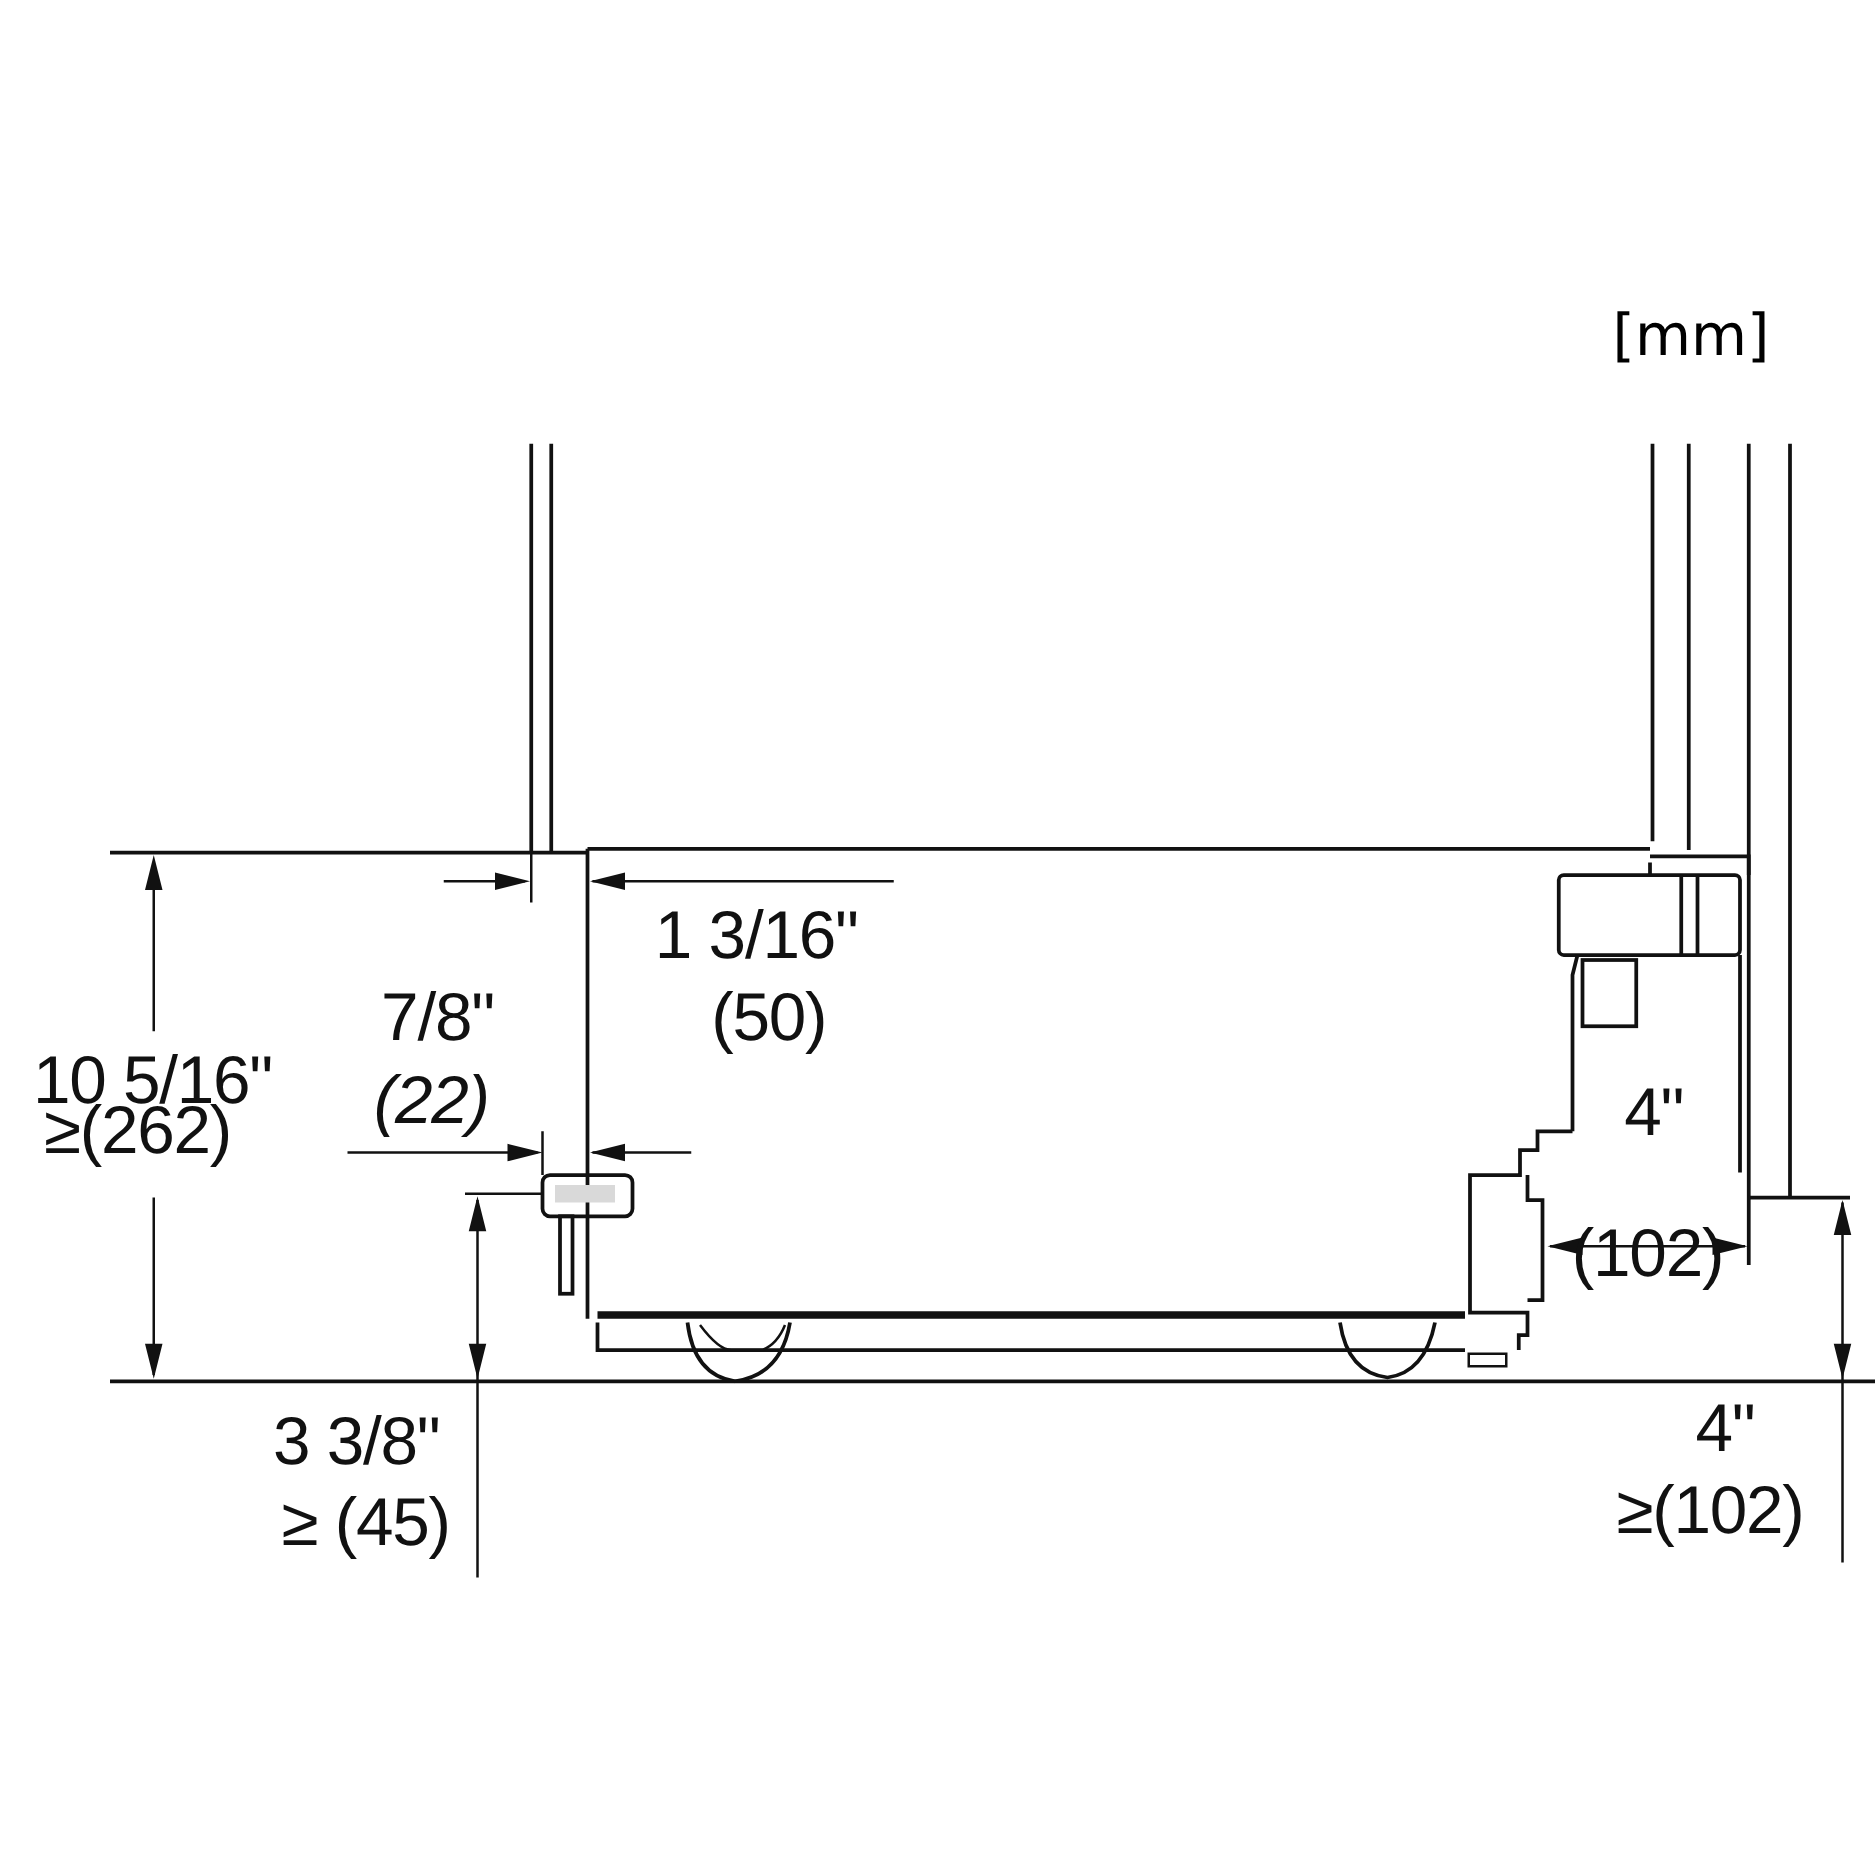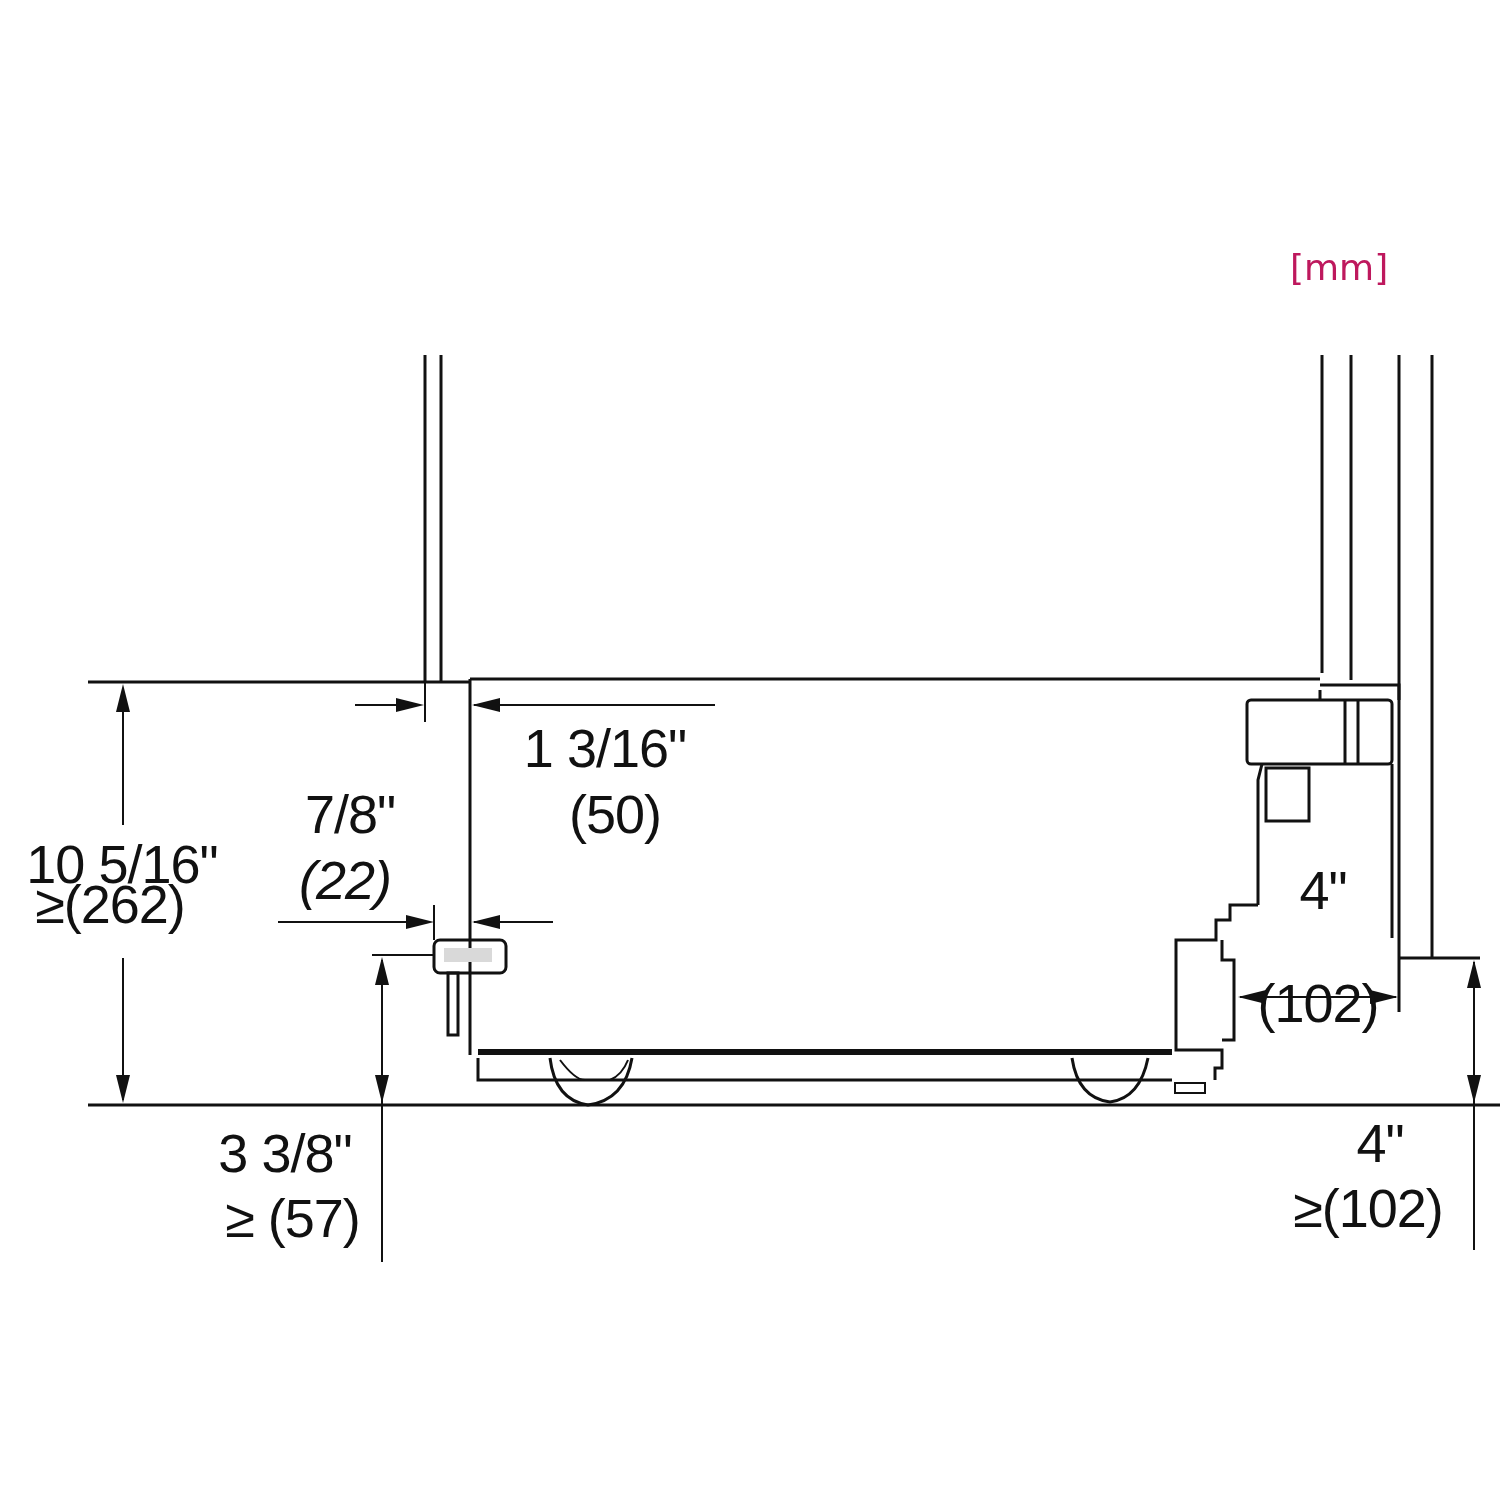--- a/index.html
+++ b/index.html
@@ -3,21 +3,21 @@
 <meta charset="utf-8">
 <style>
   html, body { margin: 0; padding: 0; background: #ffffff; }
   body { width: 1500px; height: 1500px; overflow: hidden; position: relative; }
   svg.drawing { position: absolute; left: 0; top: 0; width: 1500px; height: 1500px; }
   svg.drawing line, svg.drawing path, svg.drawing rect, svg.drawing polyline { stroke: #111111; fill: none; stroke-width: 3; }
   svg.drawing .thin { stroke-width: 2; }
   svg.drawing .arrow { fill: #111111; stroke: none; }
   svg.drawing .grey { fill: #d9d9d9; }
   .lbl { position: absolute; font-family: "Liberation Sans", sans-serif; color: #111111; font-size: 54px; line-height: 56px; text-align: center; white-space: nowrap; letter-spacing: -1px; }
-  .unit { position: absolute; font-family: "DejaVu Sans", sans-serif; color: #be185d; font-size: 36px; line-height: 56px; }
+  .unit { position: absolute; font-family: "DejaVu Sans", sans-serif; color: #000000; font-size: 46px; line-height: 56px; }
 </style>
 </head>
 <body>
 
 <svg class="drawing" viewBox="0 0 1500 1500" xmlns="http://www.w3.org/2000/svg">
 
   <g>
     <line x1="425" y1="355" x2="425" y2="682"></line>
     <line x1="441" y1="355" x2="441" y2="682"></line>
   </g>
@@ -118,19 +118,19 @@
 <div class="lbl" style="left:-6px; top:836px; width:256px;">10 5/16"</div>
 <div class="lbl" style="left:10px; top:876px; width:200px;">≥(262)</div>
 
 <div class="lbl" style="left:500px; top:720px; width:210px;">1 3/16"</div>
 <div class="lbl" style="left:535px; top:786px; width:160px;">(50)</div>
 
 <div class="lbl" style="left:280px; top:786px; width:140px;">7/8"</div>
 <div class="lbl" style="left:275px; top:852px; width:140px;font-style:italic;">(22)</div>
 
 <div class="lbl" style="left:190px; top:1125px; width:190px;">3 3/8"</div>
-<div class="lbl" style="left:205px; top:1190px; width:175px;">≥ (57)</div>
+<div class="lbl" style="left:205px; top:1190px; width:175px;">≥ (45)</div>
 
 <div class="lbl" style="left:1268px; top:862px; width:110px;">4"</div>
 <div class="lbl" style="left:1238px; top:975px; width:160px;">(102)</div>
 
 <div class="lbl" style="left:1340px; top:1115px; width:80px;">4"</div>
 <div class="lbl" style="left:1268px; top:1180px; width:200px;">≥(102)</div>
 
 </body></html>

